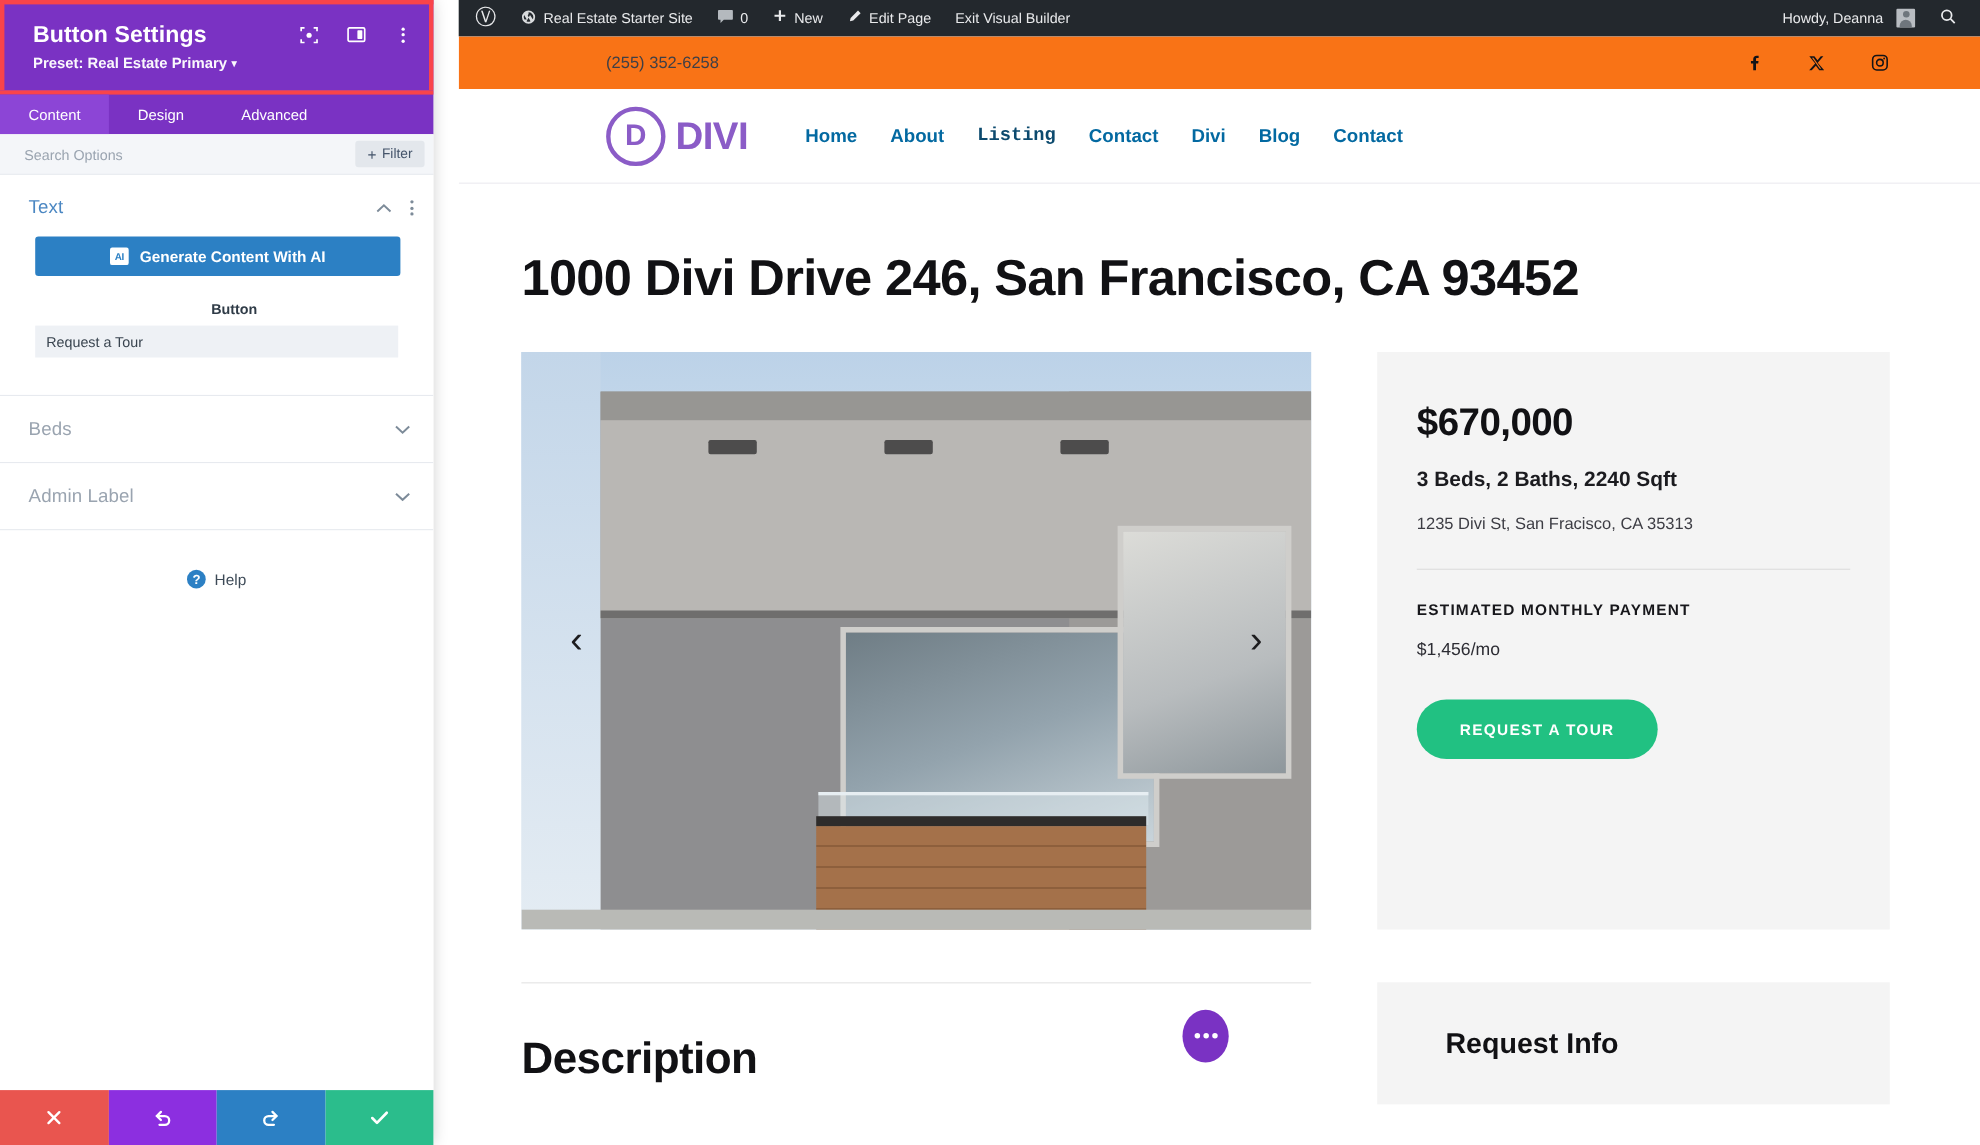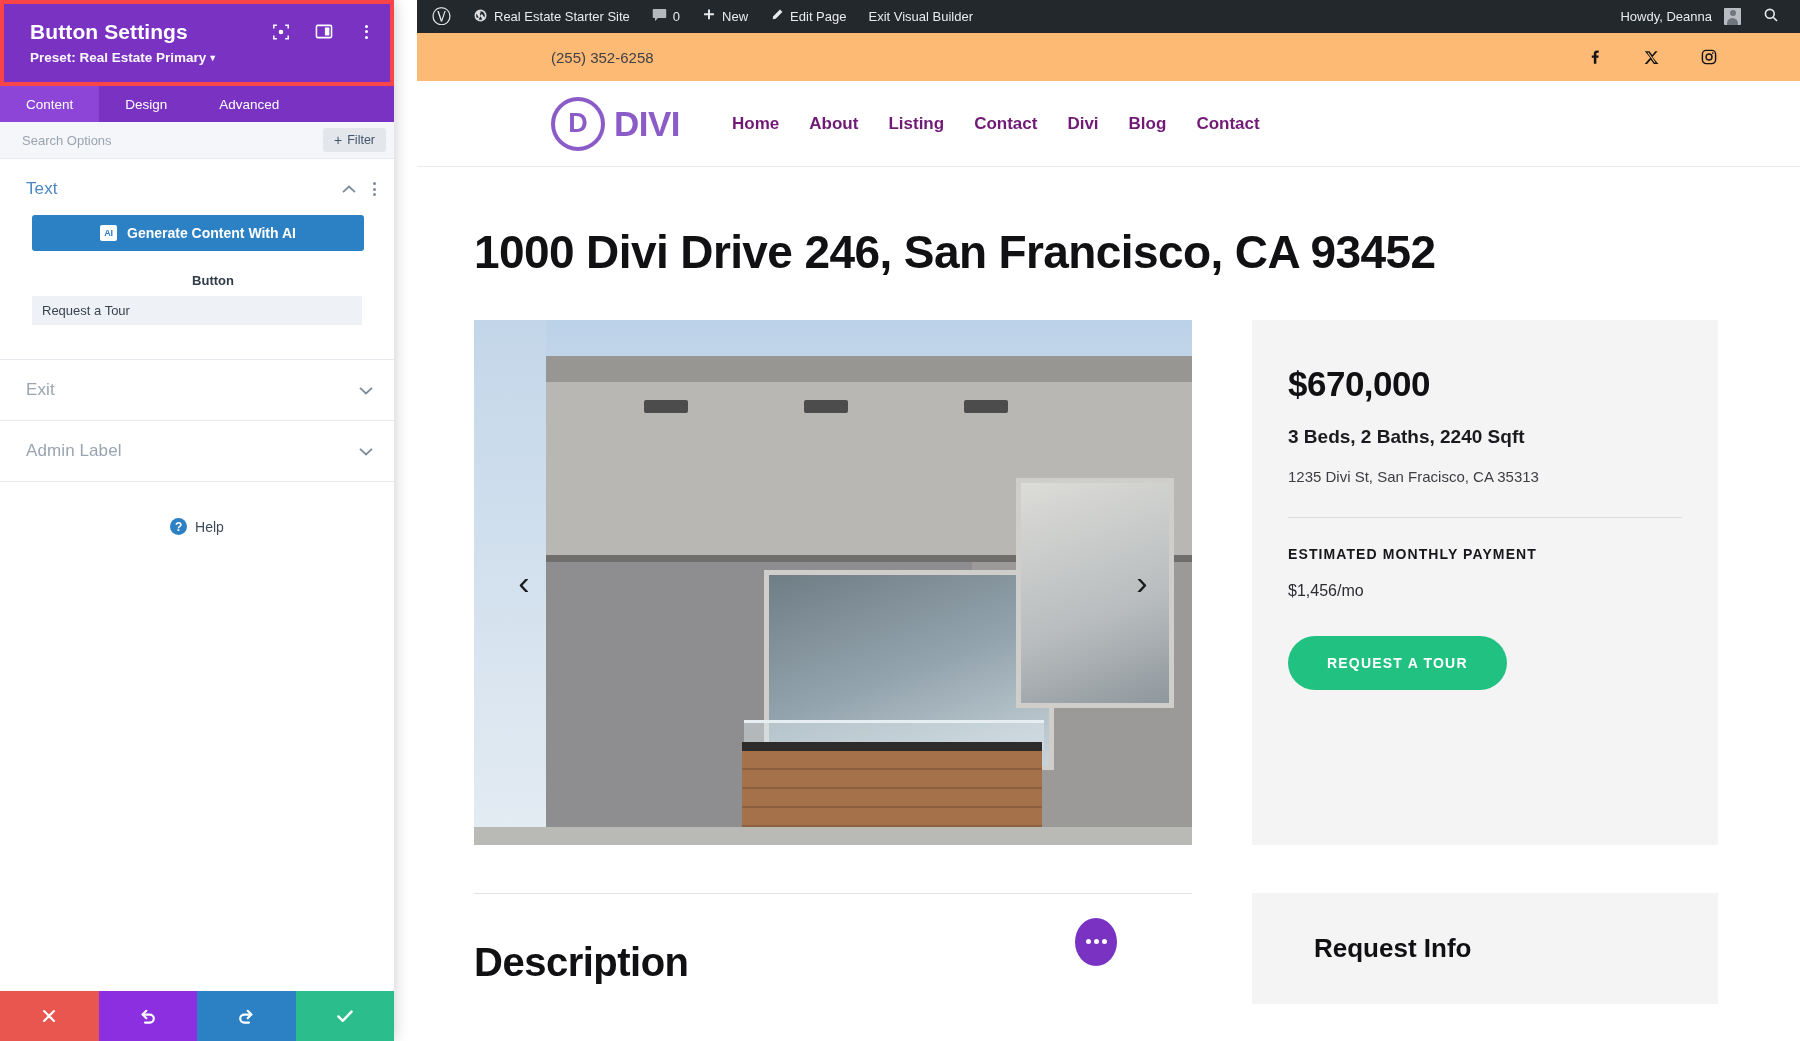--- a/index.html
+++ b/index.html
@@ -213,21 +213,21 @@
     border-radius: 50%; margin-bottom: 9px;
   }
 
   
   .site {
     position: absolute; left: 417px; top: 33px;
     width: 1383px; height: 1008px;
     background: #ffffff; overflow: hidden;
   }
   .topbar {
-    height: 48px; background: #fdba74;
+    height: 48px; background: #f97316;
     display: flex; align-items: center;
     padding: 0 82px 0 134px;
   }
   .topbar-phone { font-size: 15px; color: #3f3f46; }
   .topbar-social { margin-left: auto; display: flex; align-items: center; gap: 38px; }
   .soc { width: 19px; height: 19px; display: flex; align-items: center; justify-content: center; cursor: pointer; color: #1b1b1f; }
 
   .navbar {
     height: 86px; background: #fff;
     display: flex; align-items: center;
@@ -240,24 +240,24 @@
     border: 4px solid #8b5cc7;
     display: flex; align-items: center; justify-content: center;
     color: #8b5cc7; font-size: 27px; font-weight: bold;
     font-family: "Liberation Sans", sans-serif;
   }
   .brand-word {
     color: #8b5cc7; font-size: 35px; font-weight: bold; letter-spacing: -.5px;
   }
   .menu { display: flex; align-items: center; gap: 30px; }
   .menu a {
-    text-decoration: none; color: #701a75;
+    text-decoration: none; color: #0369a1;
     font-size: 17px; font-weight: bold; cursor: pointer;
   }
-  .menu a.active { color: #701a75; }
+  .menu a.active { color: #0c4a6e; font-family: Liberation Mono, monospace; }
   .cta-browse {
     margin-left: auto;
     background: #21c182; color: #fff;
     font-size: 14px; font-weight: bold; letter-spacing: 1.1px;
     padding: 17px 35px; border-radius: 40px;
     cursor: pointer;
   }
 
   .content {
     padding: 60px 82px 0 57px;
@@ -576,21 +576,21 @@
         <span class="ai-badge">AI</span>
         <span>Generate Content With AI</span>
       </div>
 
       <div class="field-label">Button</div>
       <input class="field-input" value="Request a Tour" style="">
 
       <div class="sp-divider"></div>
 
       <div class="collapsed-row">
-        <span class="sp-section-title muted">Exit</span>
+        <span class="sp-section-title muted">Beds</span>
         <span class="chev">
           <svg width="14" height="9" viewBox="0 0 14 9" fill="none" stroke="#7d8b99" stroke-width="1.8">
               <path d="M1 1.8L7 7.4l6-5.6"></path>
             </svg>
         </span>
       </div>
 
       <div class="collapsed-row">
         <span class="sp-section-title muted">Admin Label</span>
         <span class="chev">

